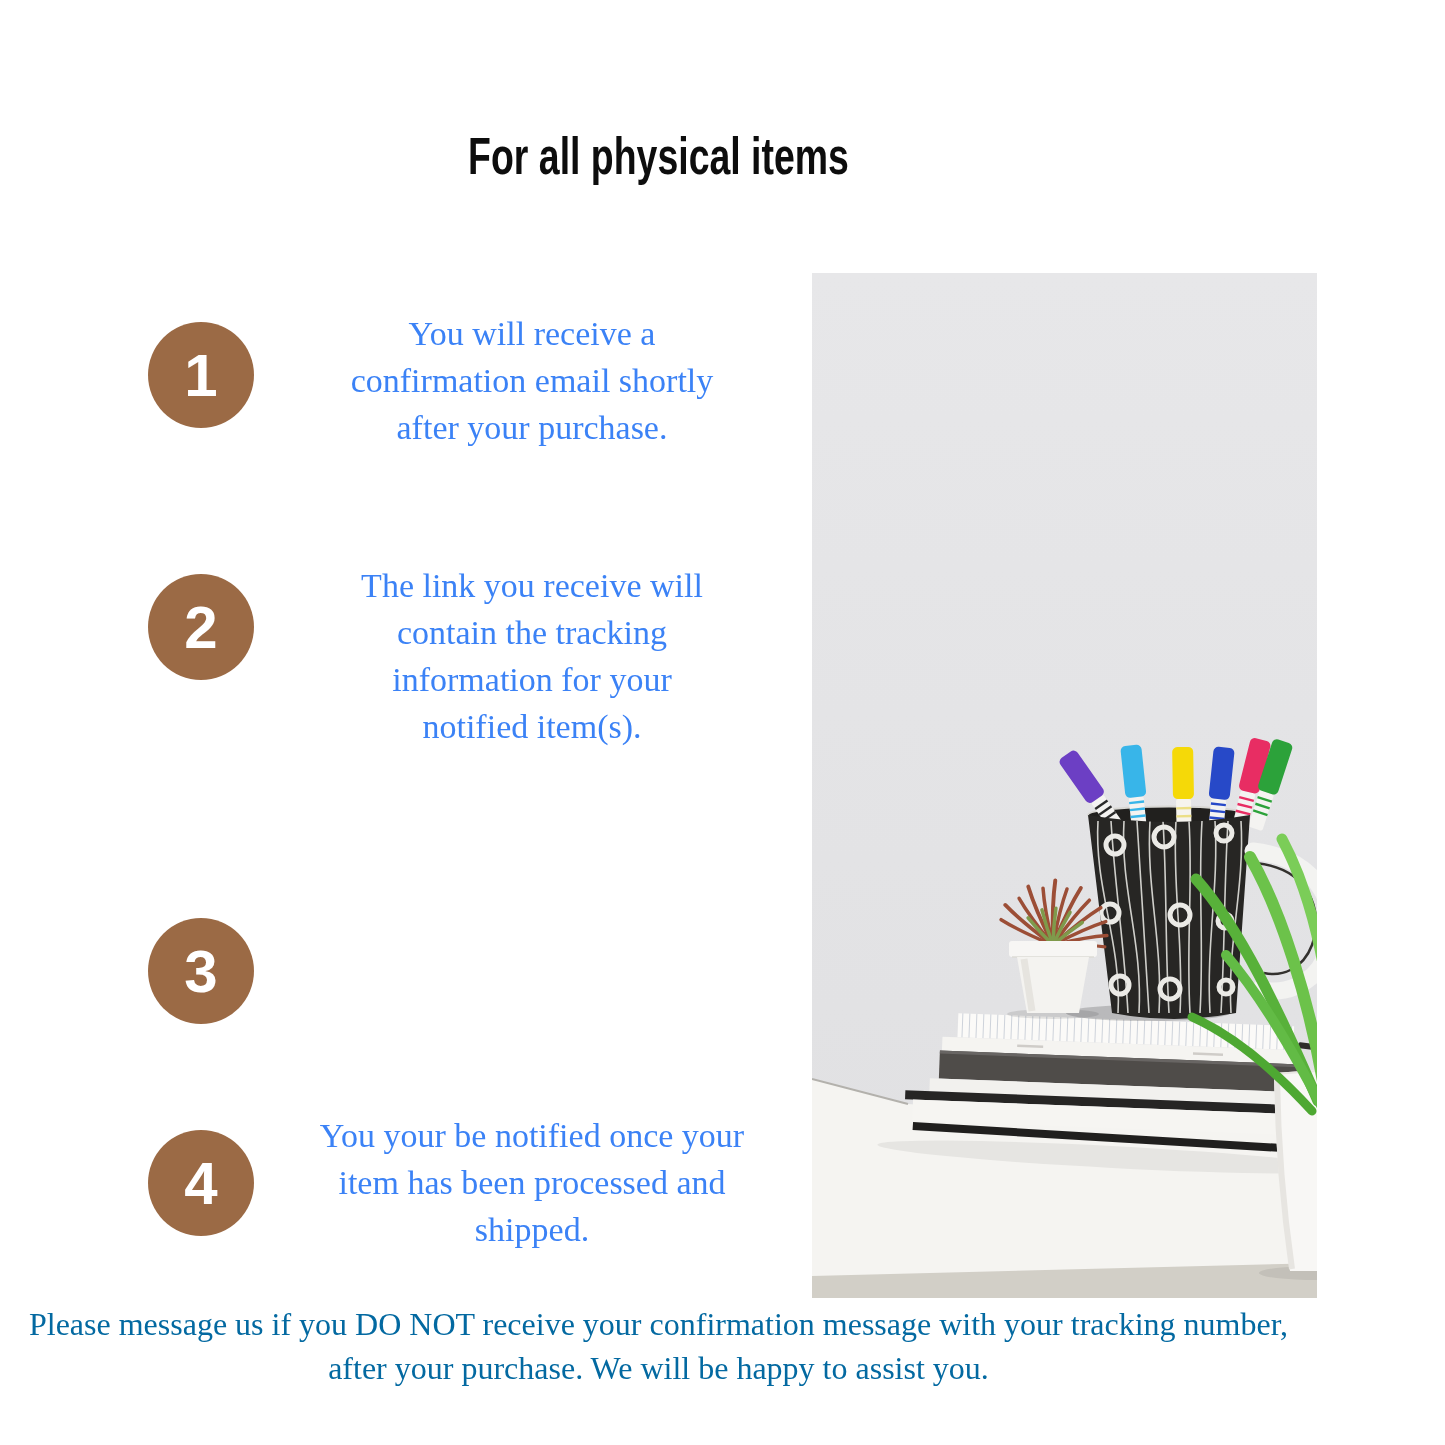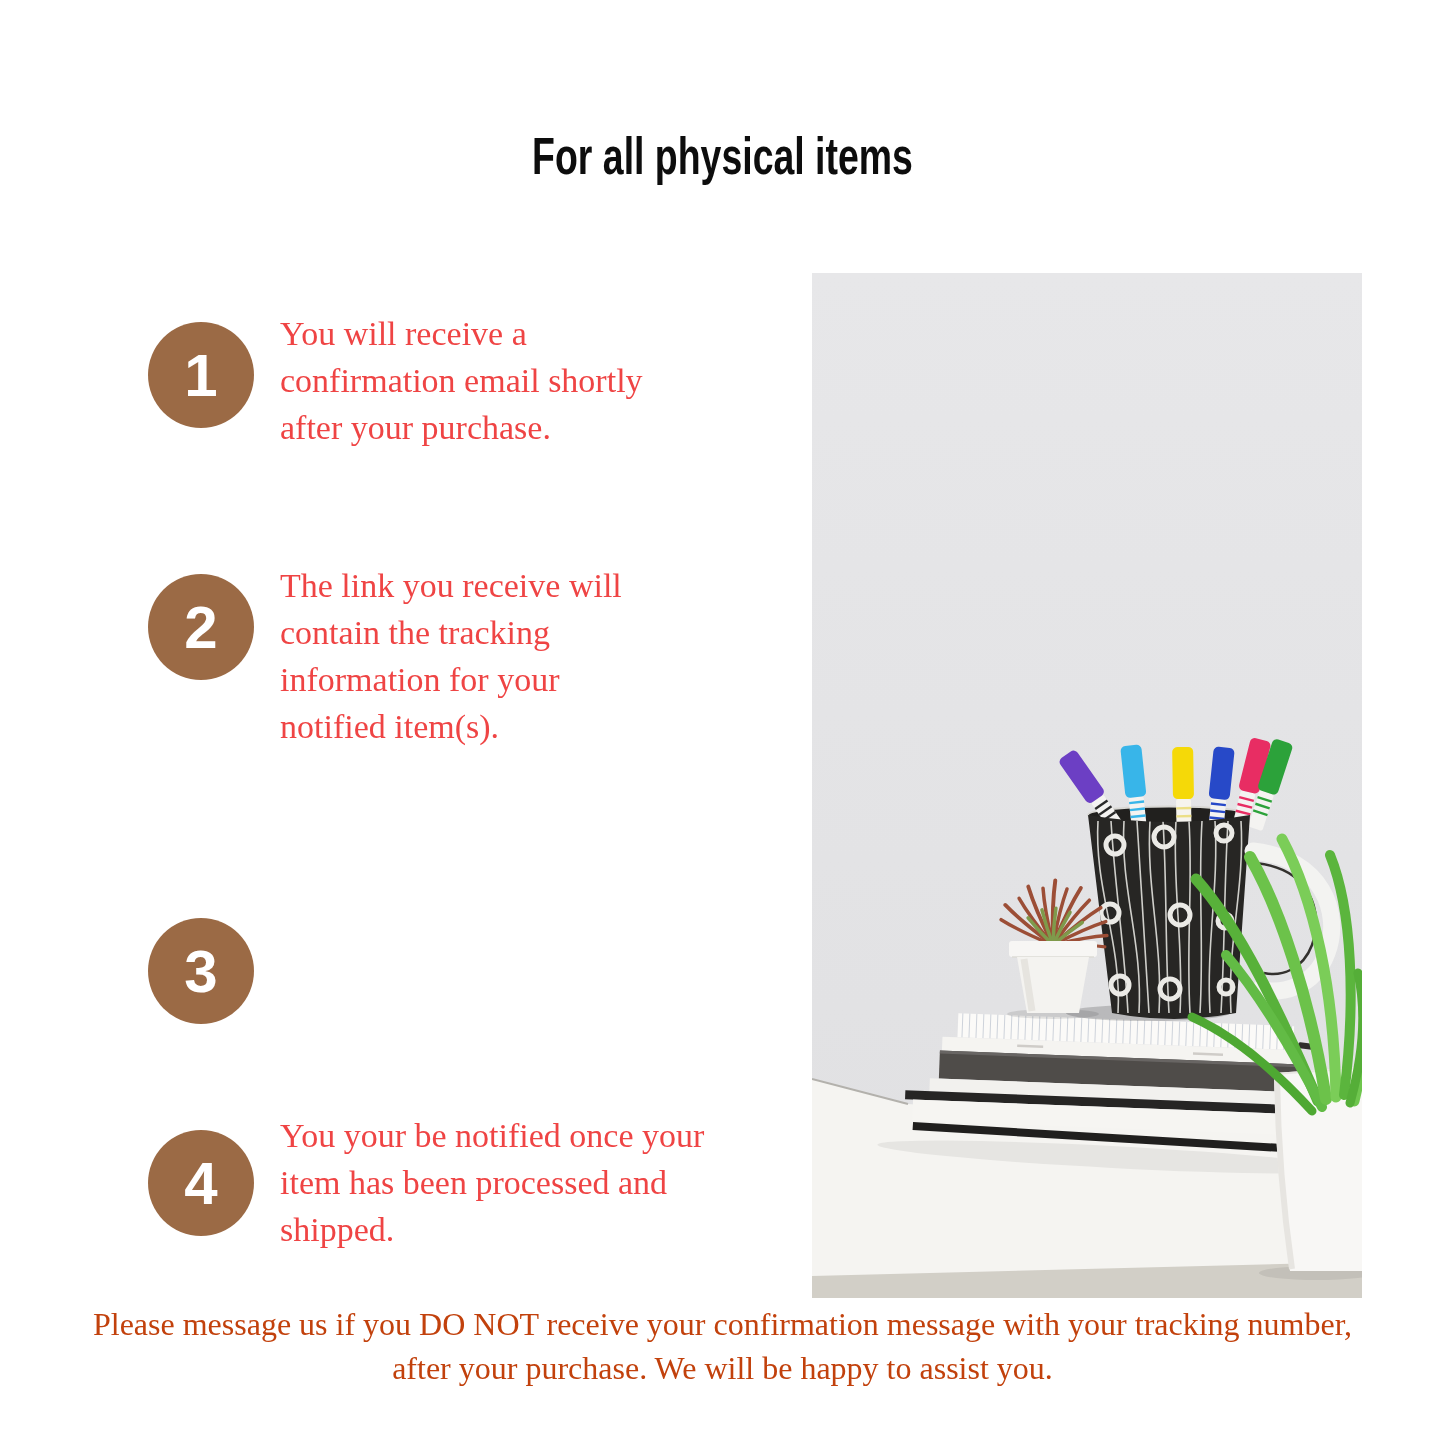--- a/index.html
+++ b/index.html
@@ -1,49 +1,49 @@
 <!DOCTYPE html>
 <html><head>
 <meta charset="utf-8">
 <style>
   html,body { margin:0; padding:0; background:#ffffff; }
   .page {
-    position:relative; width:1445px; height:1445px; background:#ffffff;
+    position:relative; width:1317px; height:1445px; background:#ffffff;
     font-family:"Liberation Serif","DejaVu Serif",serif; overflow:hidden;
   }
   .title {
     position:absolute; top:126px; left:0; right:0; margin:0;
     text-align:center; color:#0d0d0d;
     font-family:"Liberation Sans","DejaVu Sans",sans-serif;
     font-size:52px; font-weight:700; letter-spacing:0px; white-space:nowrap;
     transform:scaleX(0.72); transform-origin:50% 50%;
   }
   .step { position:absolute; left:148px; display:flex; align-items:flex-start; }
   .badge {
     width:106px; height:106px; border-radius:50%; background:#9b6a45;
     color:#ffffff; display:flex; align-items:center; justify-content:center;
     font-family:"Liberation Sans","DejaVu Sans",sans-serif;
     font-size:60px; font-weight:700; flex:0 0 auto; margin-top:12px;
   }
   .step-text {
-    margin:0 0 0 26px; width:504px; color:#ef4444;
+    margin:0 0 0 26px; width:504px; text-align:center; color:#3b82f6;
     font-size:34px; line-height:47px; white-space:pre-line;
   }
   .step-1 { top:310px; }
   .step-2 { top:562px; }
   .step-3 { top:882px; }
   .step-4 { top:1112px; }
   .step-3 .badge { margin-top:36px; }
   .step-4 .badge { margin-top:18px; }
   .photo {
     position:absolute; left:812px; top:273px; width:550px; height:1025px;
   }
   .footer {
     position:absolute; top:1302px; left:0; right:0; margin:0;
-    text-align:center; color:#c2410c; font-size:32px; line-height:44px;
+    text-align:center; color:#0369a1; font-size:32px; line-height:44px;
     white-space:pre-line;
   }
 </style>
 </head>
 <body>
 
 <div class="page">
 
   <h1 class="title">For all physical items</h1>
 

